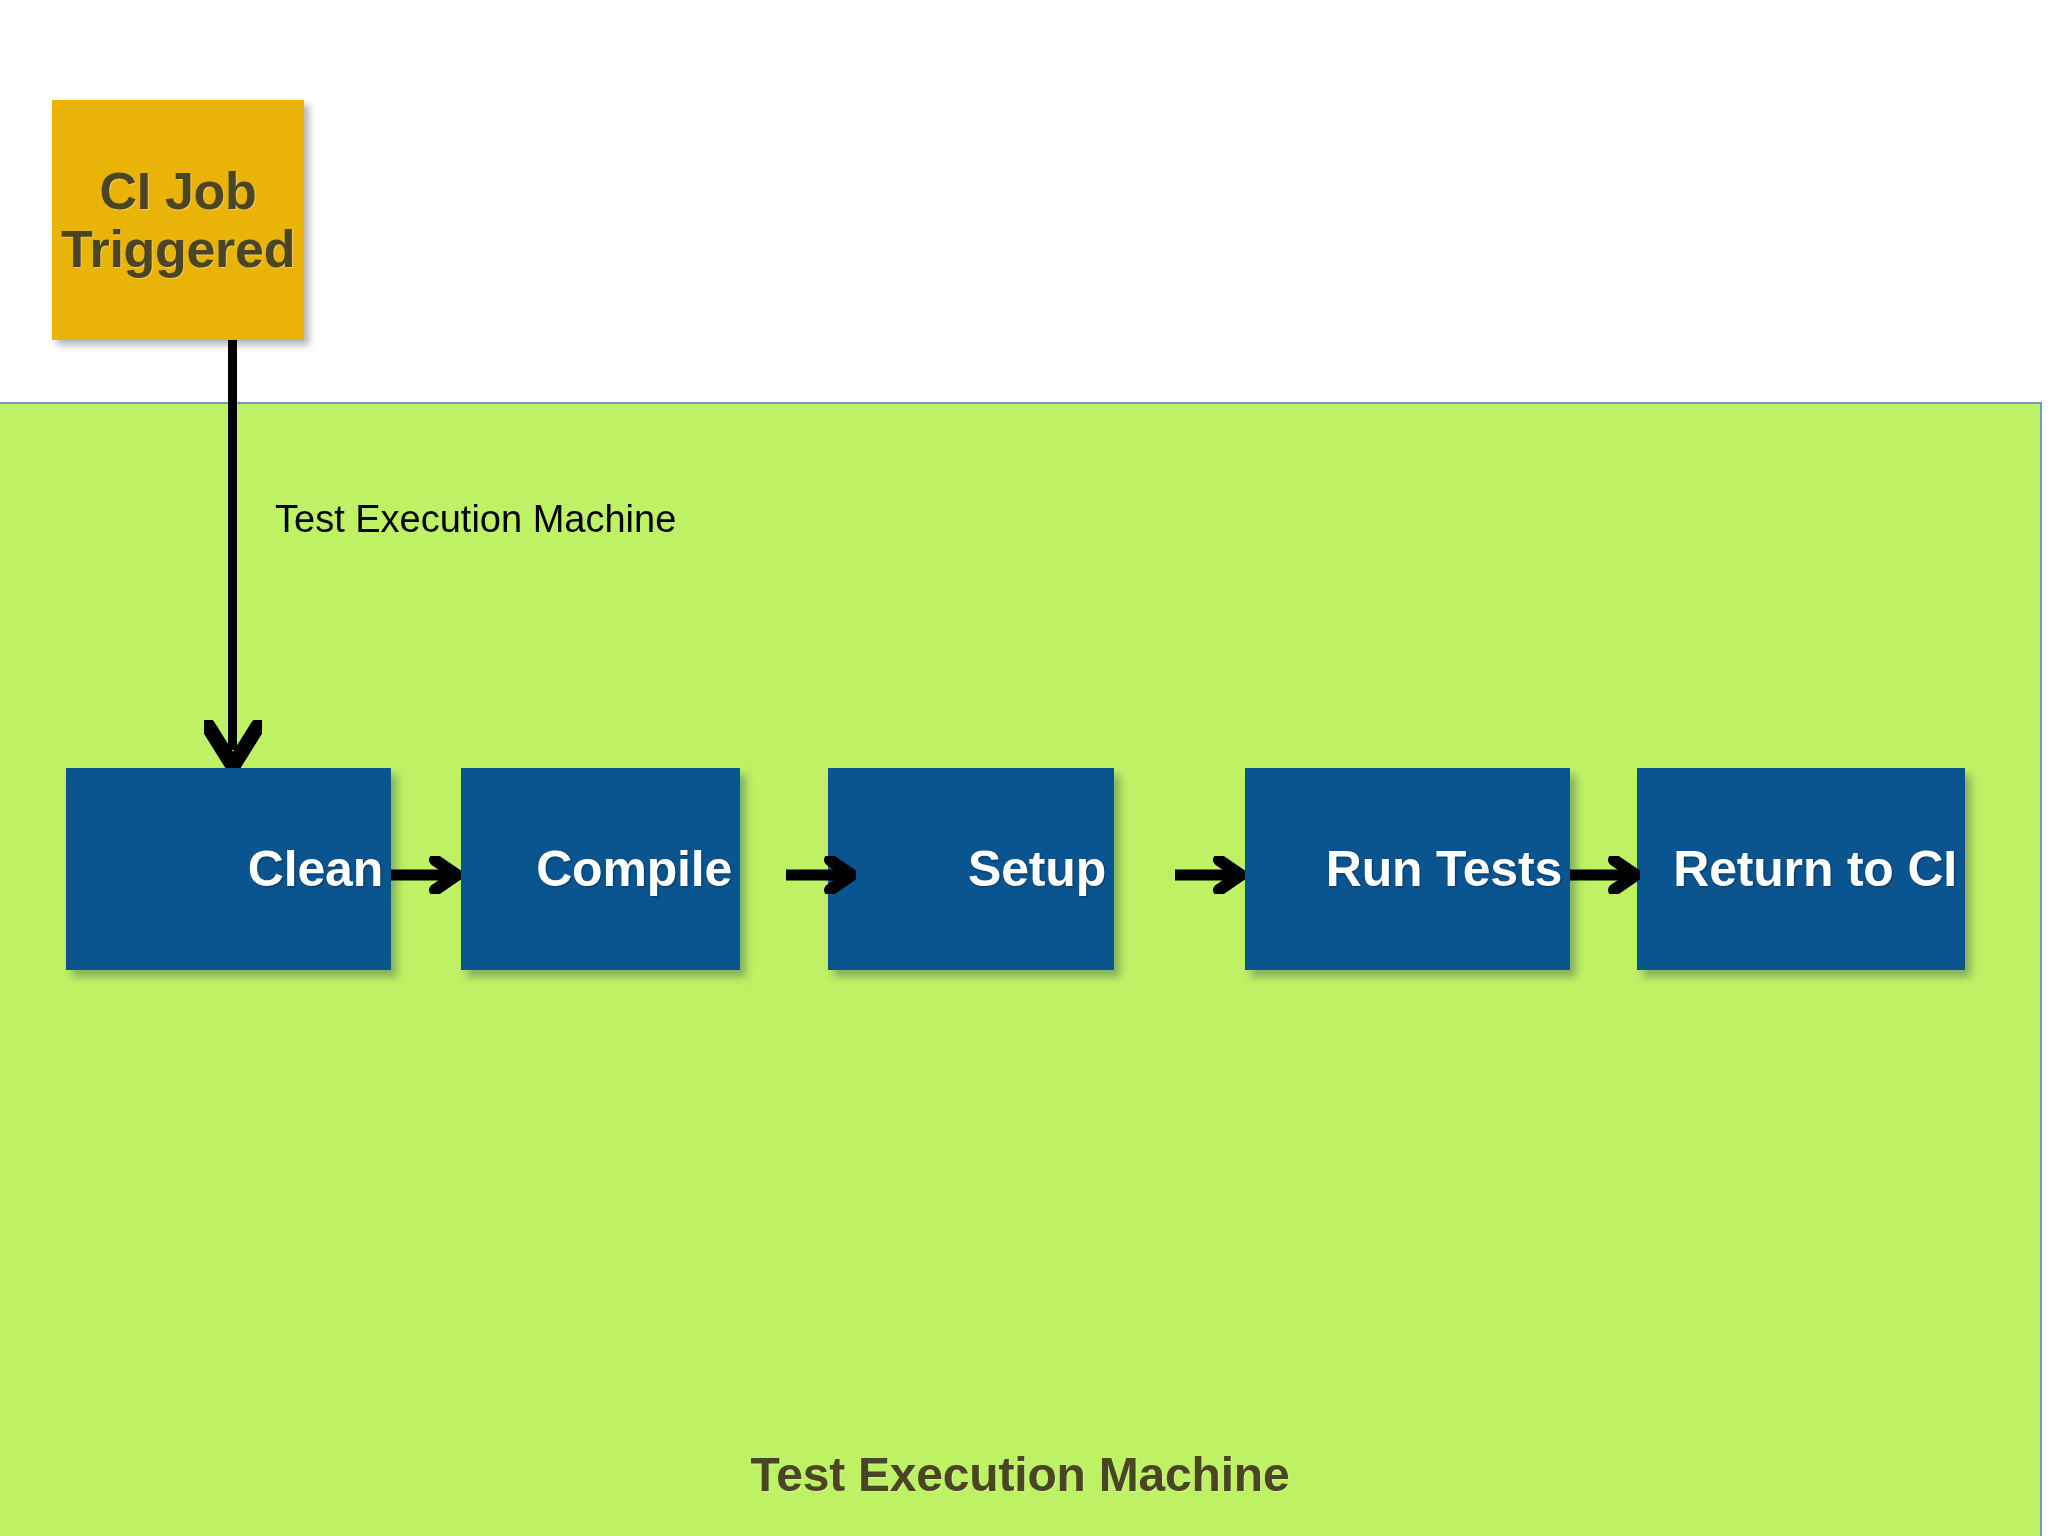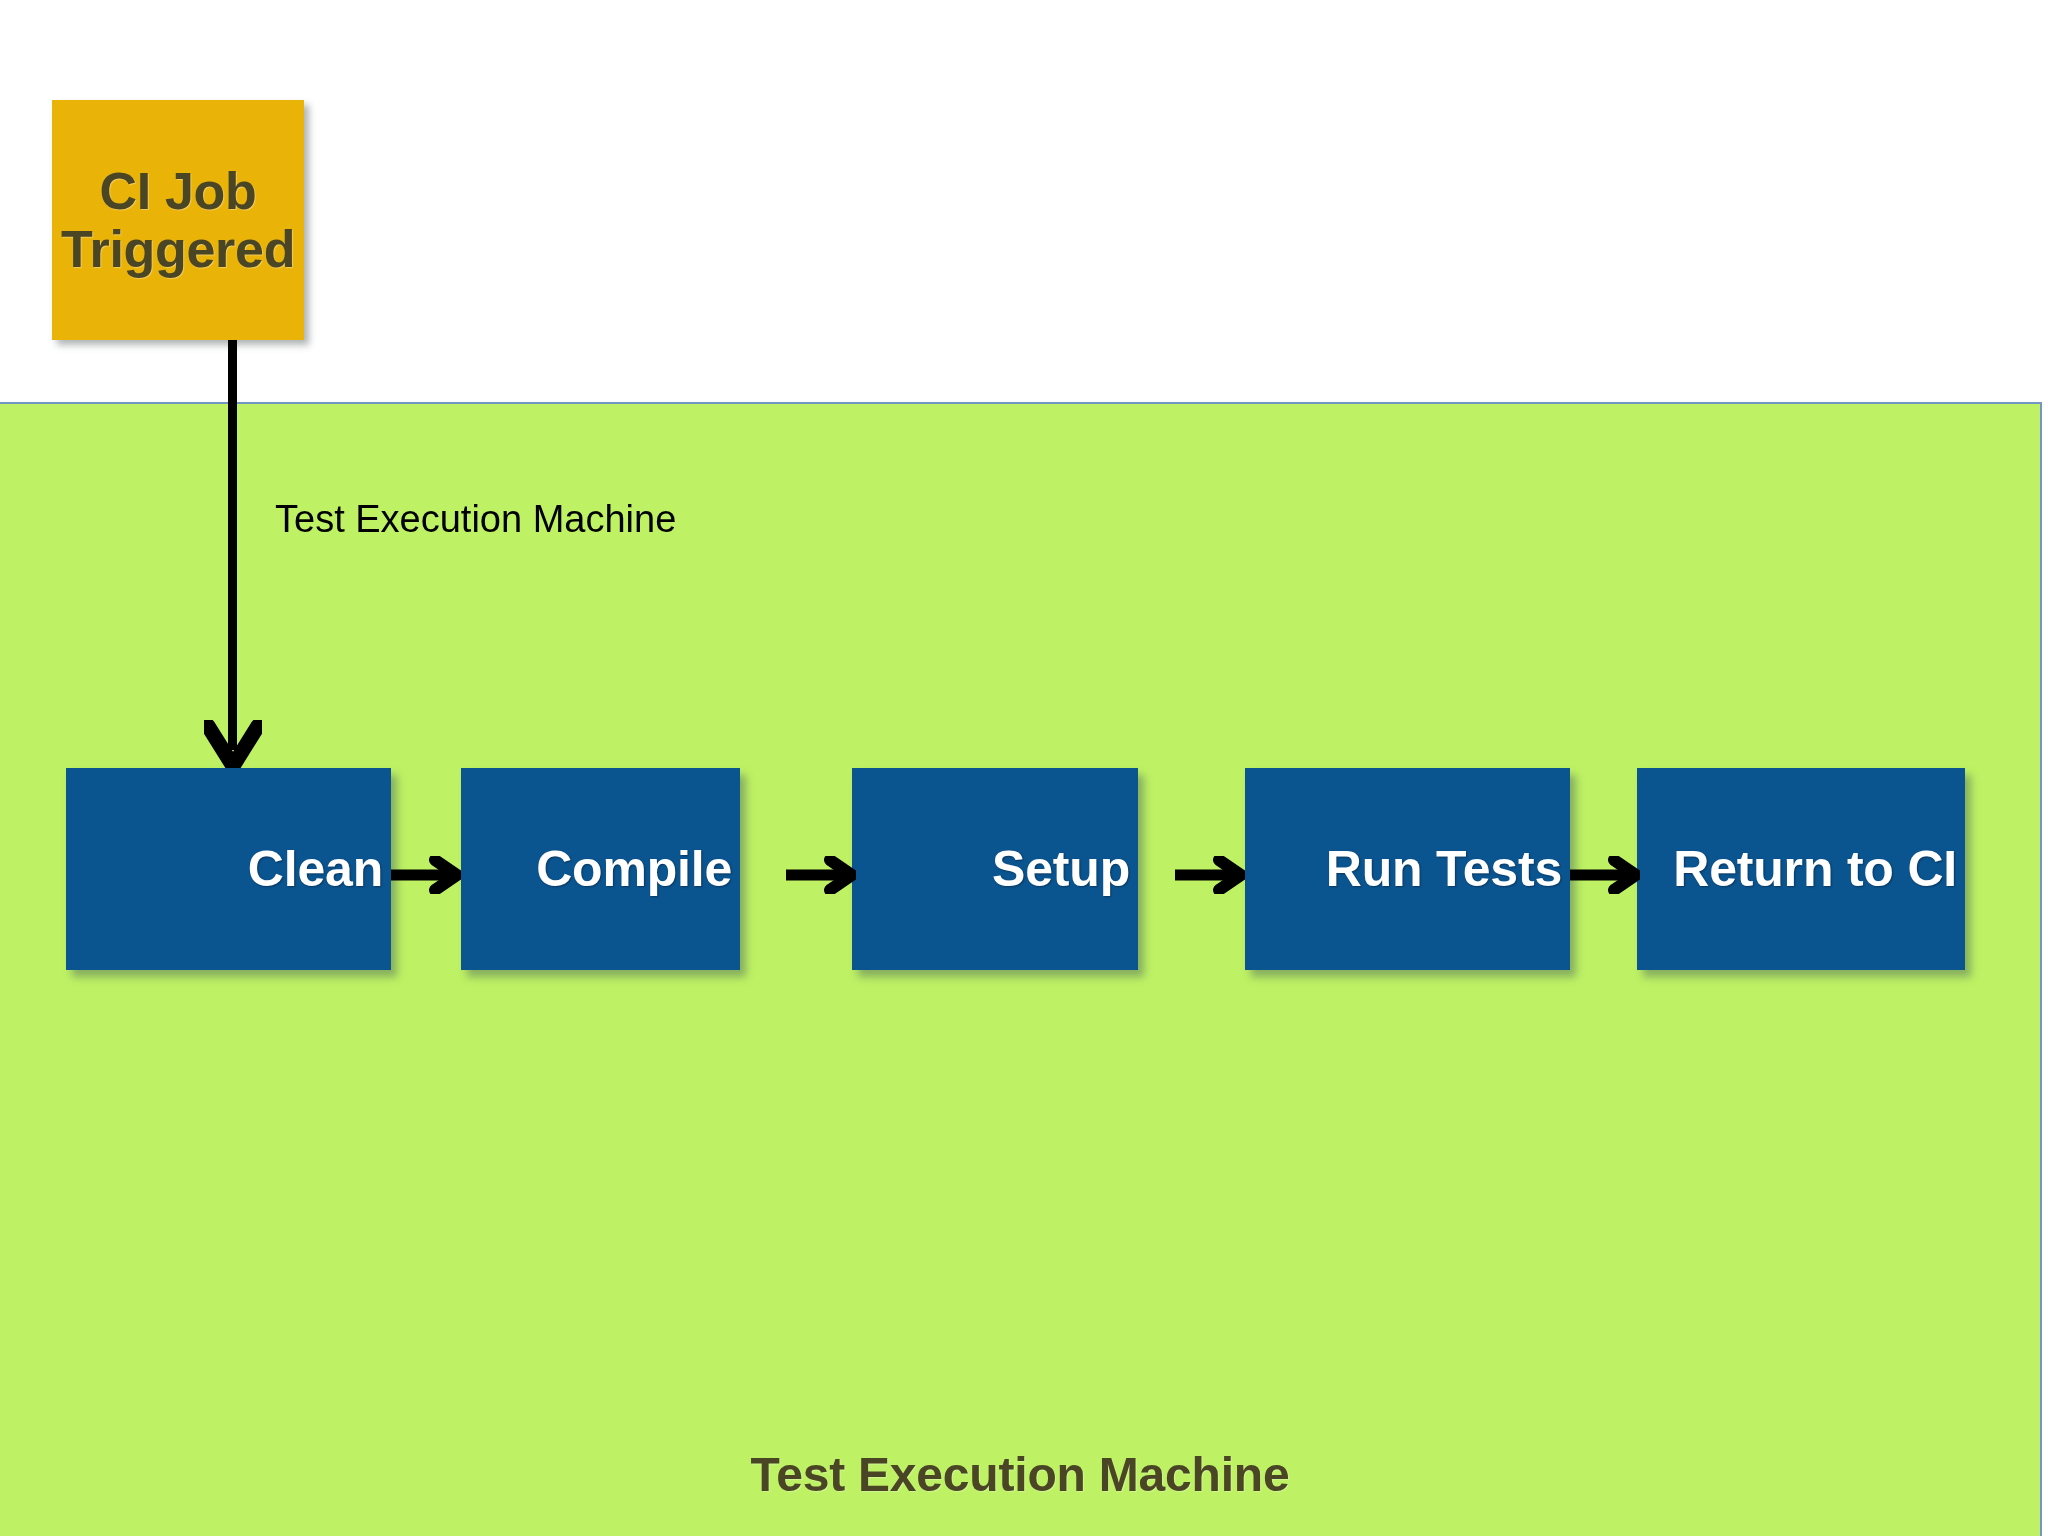--- a/index.html
+++ b/index.html
@@ -115,21 +115,21 @@
     color: #ffffff;
     font-size: 50px;
     font-weight: bold;
     text-align: center;
     line-height: 1.12;
     letter-spacing: -0.2px;
     text-shadow: 1px 1px 2px rgba(0,0,0,0.35);
   }
   .stage-0 { left: 66px;   width: 325px; }
   .stage-1 { left: 461px;  width: 279px; }
-  .stage-2 { left: 852px;  width: 286px; }
+  .stage-2 { left: 828px;  width: 286px; }
   .stage-3 { left: 1245px; width: 325px; }
   .stage-4 { left: 1637px; width: 328px; }
 
   
   .h-arrow {
     position: absolute;
     top: 856px;
     height: 38px;
     width: 70px;
   }

